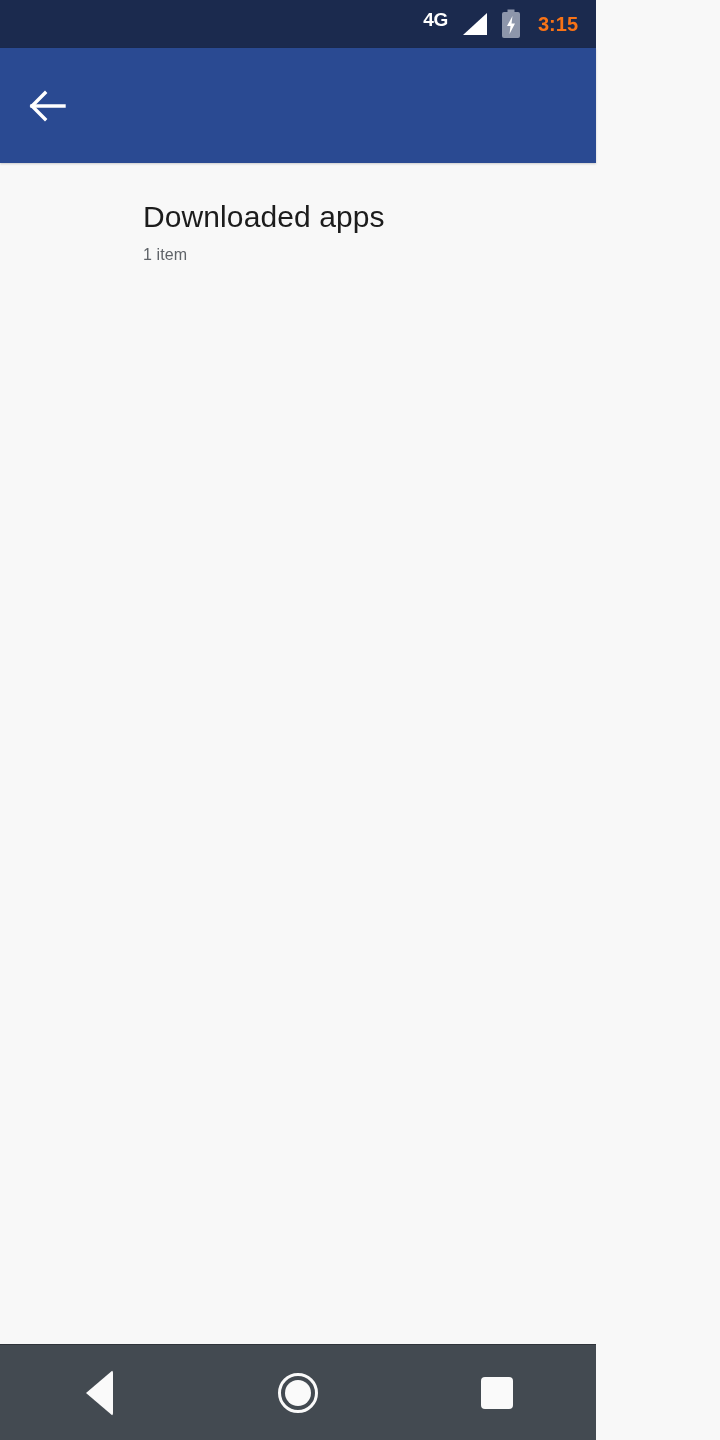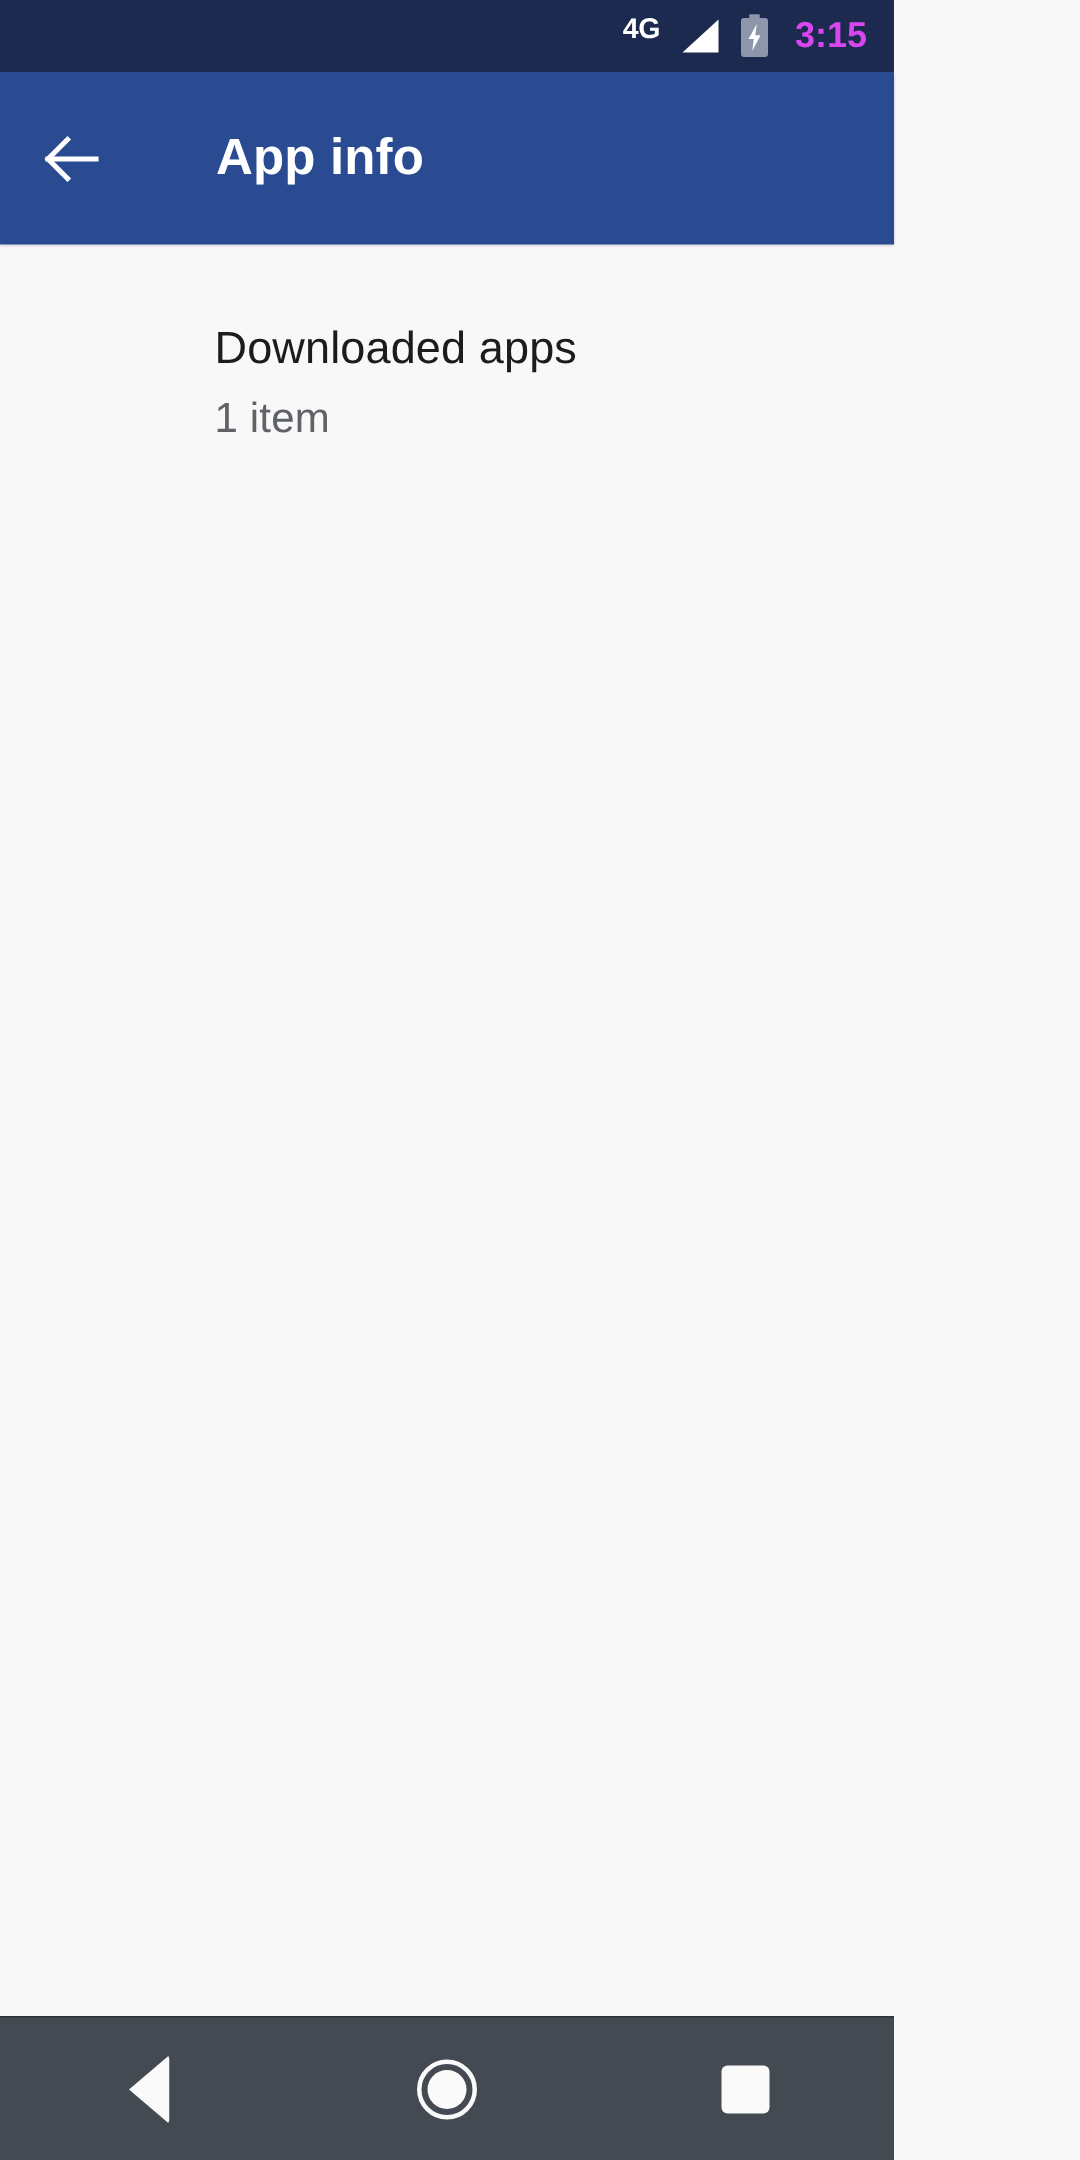--- a/index.html
+++ b/index.html
@@ -51,22 +51,22 @@
     width: 27px;
     height: 24px;
     display: block;
   }
   .battery-icon {
     width: 20px;
     height: 30px;
     display: block;
   }
   .clock {
-    color: #d946ef;
-    font-size: 24px;
+    color: #f97316;
+    font-size: 20px;
     font-weight: bold;
     letter-spacing: 0px;
     line-height: 1;
     margin-left: 4px;
   }
 
   
   .app-bar {
     height: 115px;
     background: #2a4a92;
@@ -96,36 +96,36 @@
     font-weight: bold;
     letter-spacing: 0.1px;
     margin-left: 48px;
   }
 
   
   .content {
     flex: 1 1 auto;
     background: #f8f8f8;
     overflow: hidden;
-    padding-top: 34px;
+    padding-top: 18px;
     box-sizing: border-box;
   }
   .list-item {
     padding: 16px 24px 16px 143px;
     box-sizing: border-box;
     cursor: pointer;
   }
   .list-item-title {
     font-size: 30px;
     color: #1c1c1c;
     line-height: 1.3;
     letter-spacing: 0.1px;
   }
   .list-item-subtitle {
-    font-size: 28px;
+    font-size: 16px;
     color: #5f6368;
     line-height: 1.3;
     margin-top: 9px;
     letter-spacing: 0.1px;
   }
   .item-gap {
     height: 52px;
   }
 
   
@@ -212,21 +212,20 @@
     <div class="back-button">
       <span class="back-arrow">
         <svg viewBox="0 0 42 42" width="42" height="42" aria-hidden="true">
           <g stroke="#ffffff" stroke-width="3.4" fill="none" stroke-linecap="square">
             <line x1="5" y1="21" x2="37" y2="21"></line>
             <polyline points="18,8 5,21 18,34" stroke-linejoin="miter"></polyline>
           </g>
         </svg>
       </span>
     </div>
-    <div class="app-bar-title">App info</div>
   </div>
 
   <div class="content">
 
     <div class="list-item">
       <div class="list-item-title">Downloaded apps</div>
       <div class="list-item-subtitle">1 item</div>
     </div>
 
     <div class="item-gap"></div>

